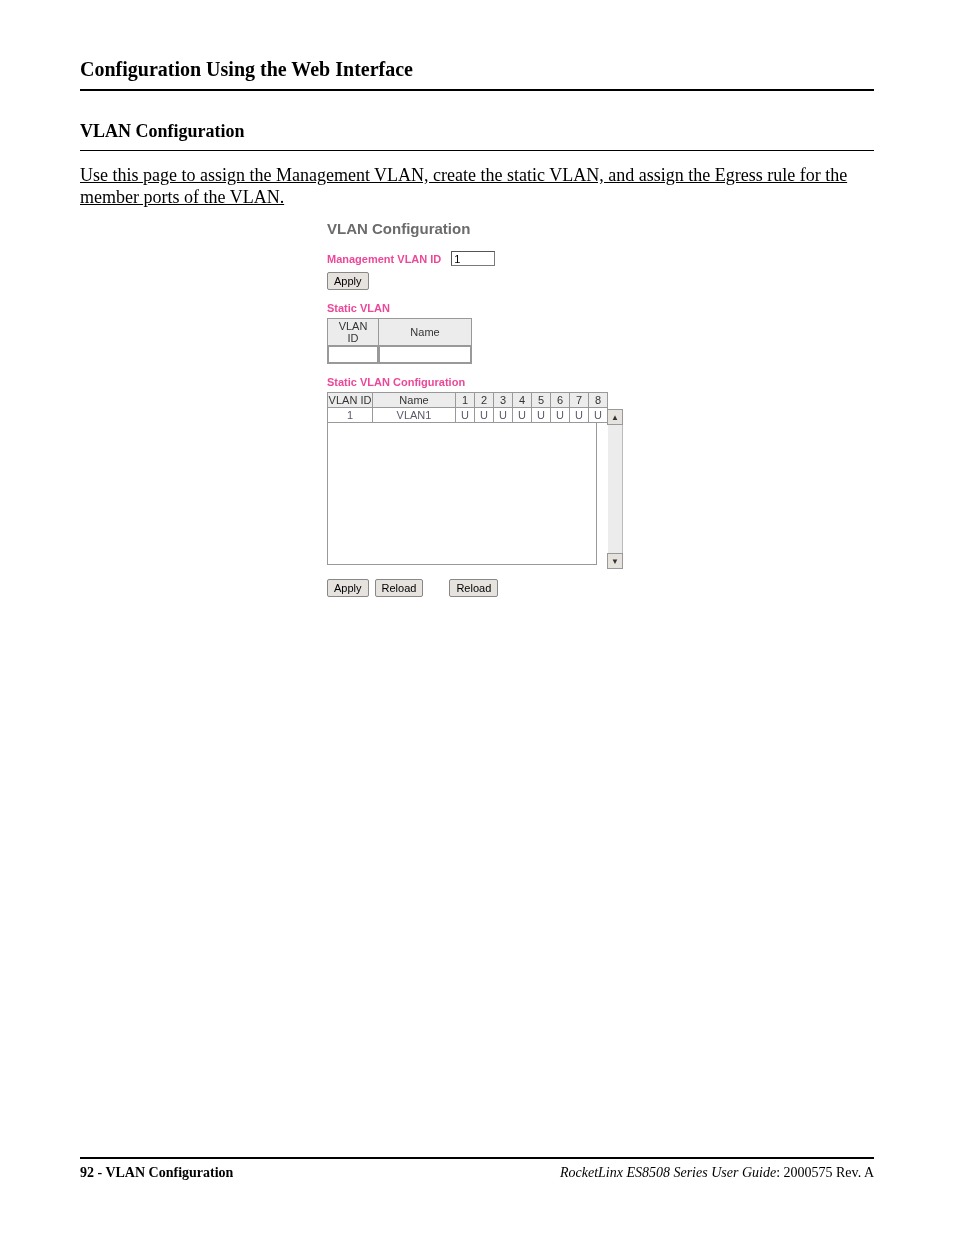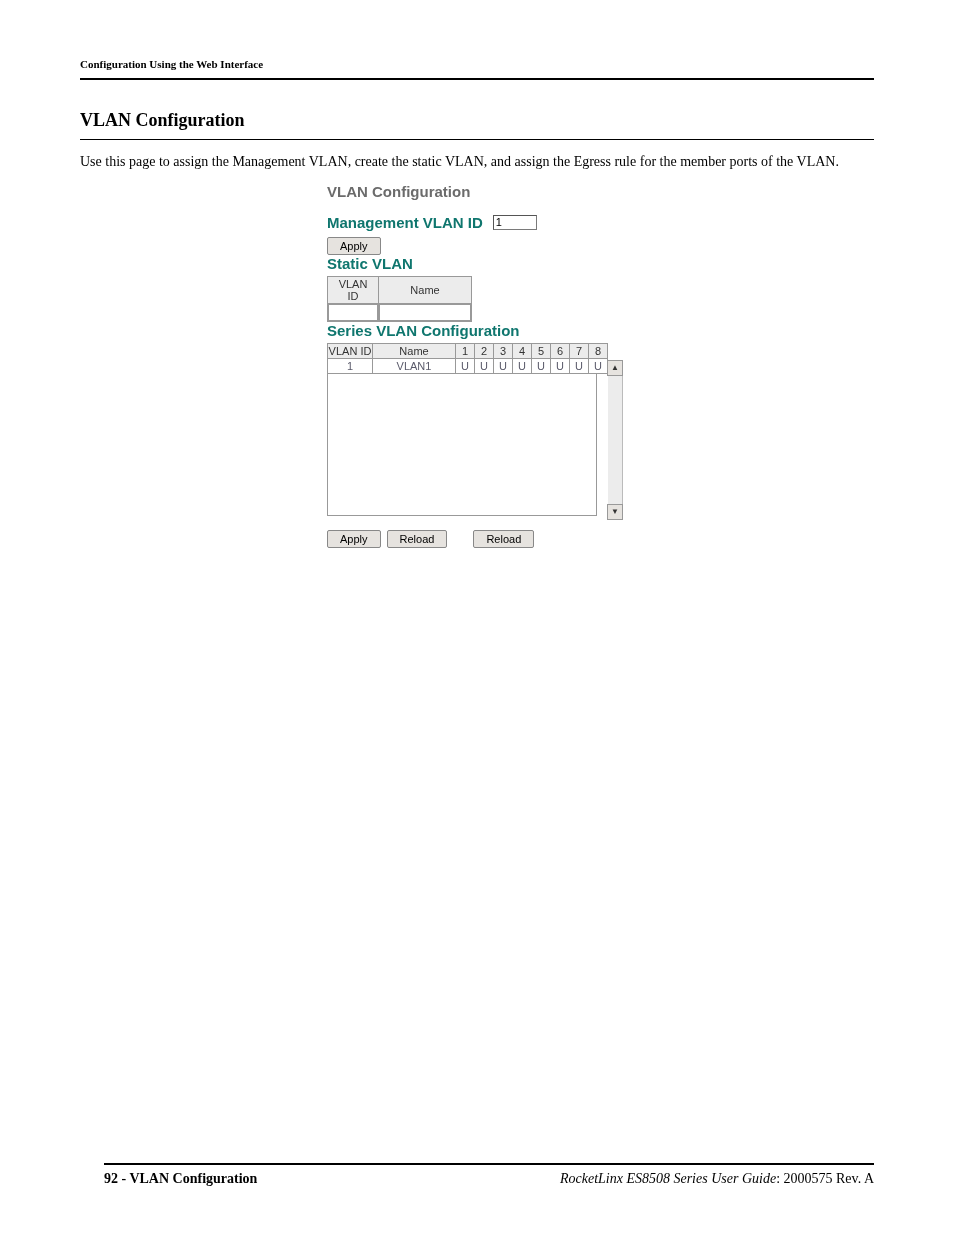--- a/index.html
+++ b/index.html
@@ -10,62 +10,63 @@
     width: 954px;
     height: 1235px;
     position: relative;
     box-sizing: border-box;
   }
   .page {
     padding: 58px 80px 0 80px;
   }
   .running-head {
     font-weight: bold;
-    font-size: 11px;
+    font-size: 20px;
     margin-bottom: 8px;
   }
   hr.thick {
     border: none;
     border-top: 2.5px solid #000;
     margin: 0;
   }
   hr.thin {
     border: none;
     border-top: 1px solid #000;
     margin: 0;
   }
   .section-title {
     font-weight: bold;
     font-size: 18px;
     margin-top: 30px;
     margin-bottom: 8px;
   }
   .body-text {
-    font-size: 14px;
+    font-size: 18px;
     margin-top: 14px;
     line-height: 1.2;
+    text-decoration: underline;
   }
   .embedded-ui {
     width: 300px;
     margin: 12px auto 0 auto;
     font-family: Arial, Helvetica, sans-serif;
     font-size: 12px;
     color: #333;
   }
   .embedded-ui .ui-title {
     font-weight: bold;
     font-size: 15px;
     color: #6b6b6b;
     margin-top: 2px;
     margin-bottom: 14px;
   }
   .red-label {
-    color: #0f766e;
+    color: #ec4899;
     font-weight: bold;
-    font-size: 15px;
+    font-size: 11px;
   }
   .mgmt-row {
     display: flex;
     align-items: center;
     gap: 10px;
   }
   .mgmt-row input[type="text"] {
     width: 44px;
     height: 15px;
     font-family: Arial, Helvetica, sans-serif;
@@ -75,28 +76,28 @@
     border: 1px solid #7a7a7a;
     border-top-color: #555;
     border-left-color: #555;
   }
   .btn {
     font-family: Arial, Helvetica, sans-serif;
     font-size: 11px;
     background: #e6e3df;
     border: 1px solid #888;
     border-radius: 2px;
-    padding: 2px 12px;
+    padding: 2px 6px;
     cursor: pointer;
   }
   .btn-row {
     margin-top: 6px;
   }
   .section-gap {
-    margin-top: 0;
+    margin-top: 12px;
   }
   
   .static-vlan-table {
     border-collapse: collapse;
     margin-top: 4px;
   }
   .static-vlan-table th,
   .static-vlan-table td {
     border: 1px solid #999;
     font-size: 11px;
@@ -184,22 +185,21 @@
     display: flex;
     gap: 6px;
     margin-top: 10px;
   }
   .action-row .spacer { width: 14px; }
   
   .footer {
     position: absolute;
     left: 80px;
     right: 80px;
-    bottom: 48px;
-    margin-left: 24px;
+    bottom: 54px;
   }
   .footer hr {
     margin-bottom: 6px;
   }
   .footer-line {
     display: flex;
     justify-content: space-between;
     font-size: 14px;
   }
   .footer-left { font-weight: bold; }
@@ -239,21 +239,21 @@
         </tr>
         <tr>
           <td class="svlan-col-id"><input type="text" style=""></td>
           <td class="svlan-col-name"><input type="text" style=""></td>
         </tr>
       </tbody>
         </table>
     </div>
 
     <div class="section-gap">
-      <div class="red-label">Series VLAN Configuration</div>
+      <div class="red-label">Static VLAN Configuration</div>
       <div class="svlan-config-wrap">
         <div>
           <table class="svlan-config-table">
             <tbody>
                 <tr>
               <th class="svc-col-id">VLAN ID</th>
               <th class="svc-col-name">Name</th>
               <th class="svc-col-port">1</th>
               <th class="svc-col-port">2</th>
               <th class="svc-col-port">3</th>

